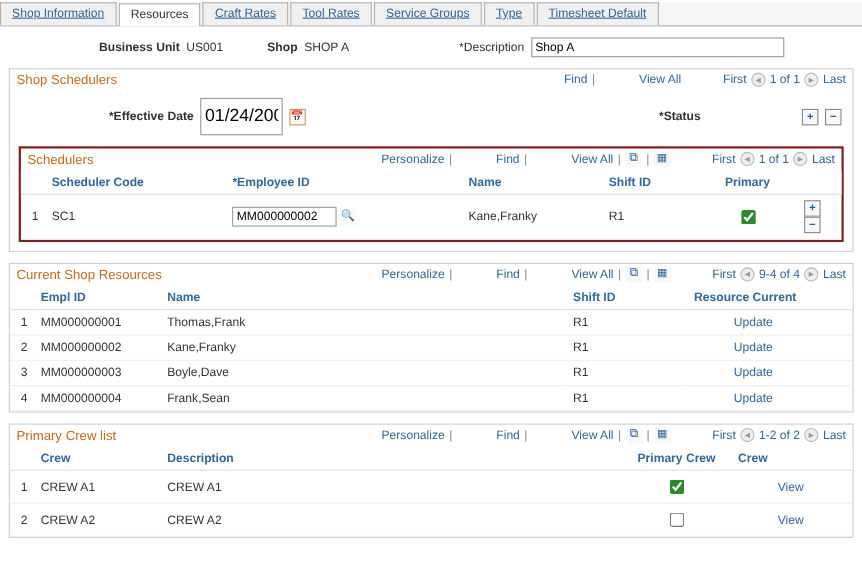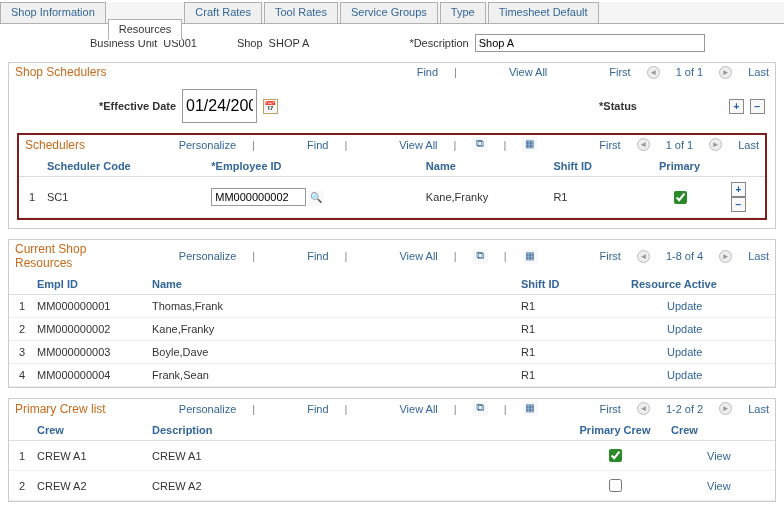--- a/index.html
+++ b/index.html
@@ -20,57 +20,58 @@
   }
   .tab {
     padding: 3px 10px;
     border: 1px solid #b0b0b0;
     border-bottom: none;
     background: #f0f0f0;
     color: #336699;
     cursor: pointer;
     margin-right: 2px;
     font-size: 11px;
+    text-decoration: underline;
   }
   .tab.active {
     background: #fff;
     color: #333;
     font-weight: normal;
     text-decoration: none;
     border-bottom: 1px solid #fff;
     position: relative;
-    top: 17px;
+    top: 1px;
   }
   .header-row {
     display: flex;
     align-items: center;
     padding: 10px 0 10px 0;
   }
   .header-row .lbl { font-weight: normal; color: #333; margin-right: 6px; }
-  .header-row .bold { font-weight: normal; }
+  .header-row .bold { font-weight: bold; }
   .header-row .val { margin-right: 40px; }
   .header-row input.desc {
     width: 230px;
     height: 18px;
     border: 1px solid #999;
     padding: 1px 3px;
     font-size: 11px;
   }
   .section {
     border: 1px solid #ccc;
     margin: 0 8px 10px 8px;
     background: #fff;
   }
   .section-bar {
     display: flex;
     align-items: center;
     justify-content: flex-end;
     padding: 2px 6px 4px 6px;
     color: #336699;
-    gap: 16px;
+    gap: 4px;
     font-size: 11px;
   }
   .section-bar .left-title { flex: 1; color: #c66a1b; font-size: 12px; }
   .link { color: #336699; cursor: pointer; padding-left: 36px; }
   .pipe { color: #888; }
   .nav-btn {
     display: inline-block;
     width: 13px; height: 13px;
     border-radius: 50%;
     background: #eee;
@@ -264,32 +265,32 @@
     <span class="link">Find</span>
     <span class="pipe">|</span>
     <span class="link">View All</span>
     <span class="pipe">|</span>
     <span class="popup-icon">⧉</span>
     <span class="pipe">|</span>
     <span class="grid-icon">▦</span>
     <span style="width:30px"></span>
     <span>First</span>
     <span class="nav-btn">◄</span>
-    <span>1-8 of 4</span>
+    <span>9-4 of 4</span>
     <span class="nav-btn">►</span>
     <span>Last</span>
   </div>
   <table class="data">
     <thead>
       <tr>
         <th style="width:22px"></th>
         <th style="width:115px">Empl ID</th>
         <th>Name</th>
         <th style="width:110px">Shift ID</th>
-        <th style="width:150px">Resource Active</th>
+        <th style="width:150px">Resource Current</th>
       </tr>
     </thead>
     <tbody id="csr-body">
           <tr>
             <td class="rownum">1</td>
             <td>MM000000001</td>
             <td>Thomas,Frank</td>
             <td>R1</td>
             <td><span class="link">Update</span></td>
           </tr>

